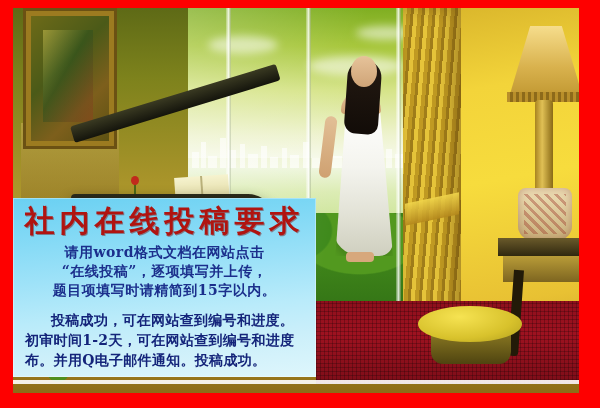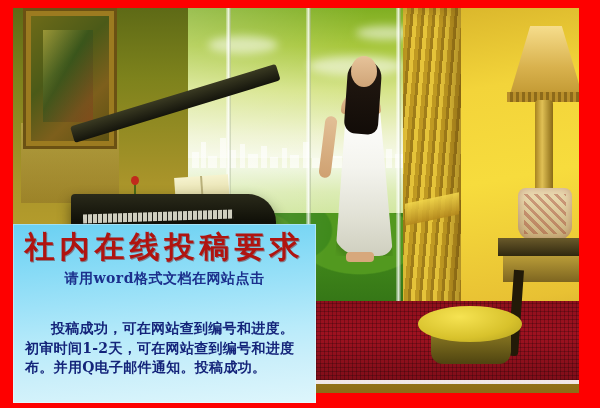--- a/index.html
+++ b/index.html
@@ -274,21 +274,21 @@
   .shrub{
     position:absolute;left:14px;top:322px;width:48px;height:62px;
     background:
       radial-gradient(ellipse at 30% 40%,#6ba82a 0 30%,transparent 31%),
       radial-gradient(ellipse at 65% 60%,#4f8f1e 0 28%,transparent 29%);
   }
 
   
   .panel{
     position:absolute;
-    left:13px;top:224px;
+    left:13px;top:198px;
     width:303px;height:179px;
     background:linear-gradient(175deg,#6ad0f2 0%,#7fd8f5 18%,#9ee2f8 42%,#b9ebfa 62%,#cbeffa 78%,#def6fc 100%);
     box-shadow:0 0 0 1px rgba(255,255,255,.35) inset;
   }
   .panel-title{
     margin:0;
     padding:4px 0 2px;
     text-align:center;
     font-family:"DejaVu Serif","Liberation Serif",serif;
     font-size:30px;
@@ -425,21 +425,22 @@
   </div>
 
   <div class="photo-underline"></div>
 
   <div class="panel">
 
     <h1 class="panel-title">社内在线投稿要求</h1>
 
     <p class="panel-p1">
       <span>请用word格式文档在网站点击</span><br>
-      <br>
+      <span>“在线投稿”，逐项填写并上传，</span><br>
+      <span>题目项填写时请精简到15字以内。</span>
     </p>
 
     <p class="panel-p2">
       <span class="indent"></span><span>投稿成功，可在网站查到编号和进度。</span><br>
       <span>初审时间1-2天，可在网站查到编号和进度</span><br>
       <span>布。并用Q电子邮件通知。投稿成功。</span>
     </p>
 
   </div>
 

